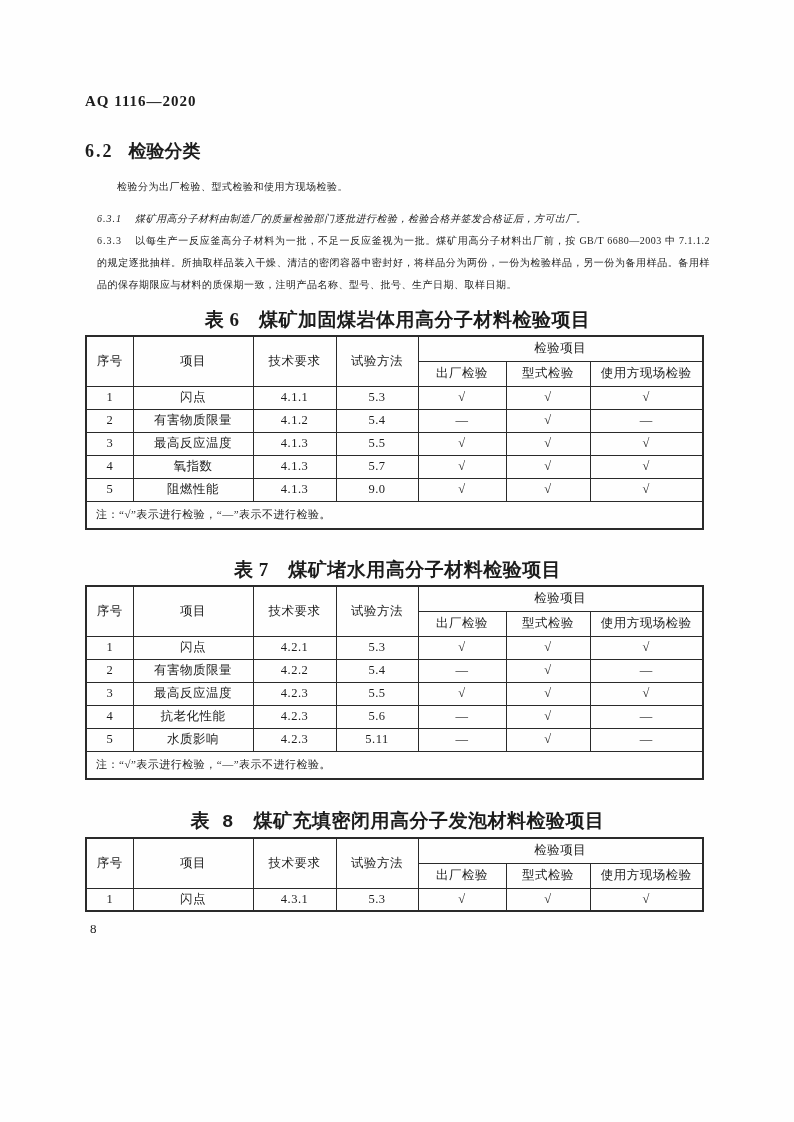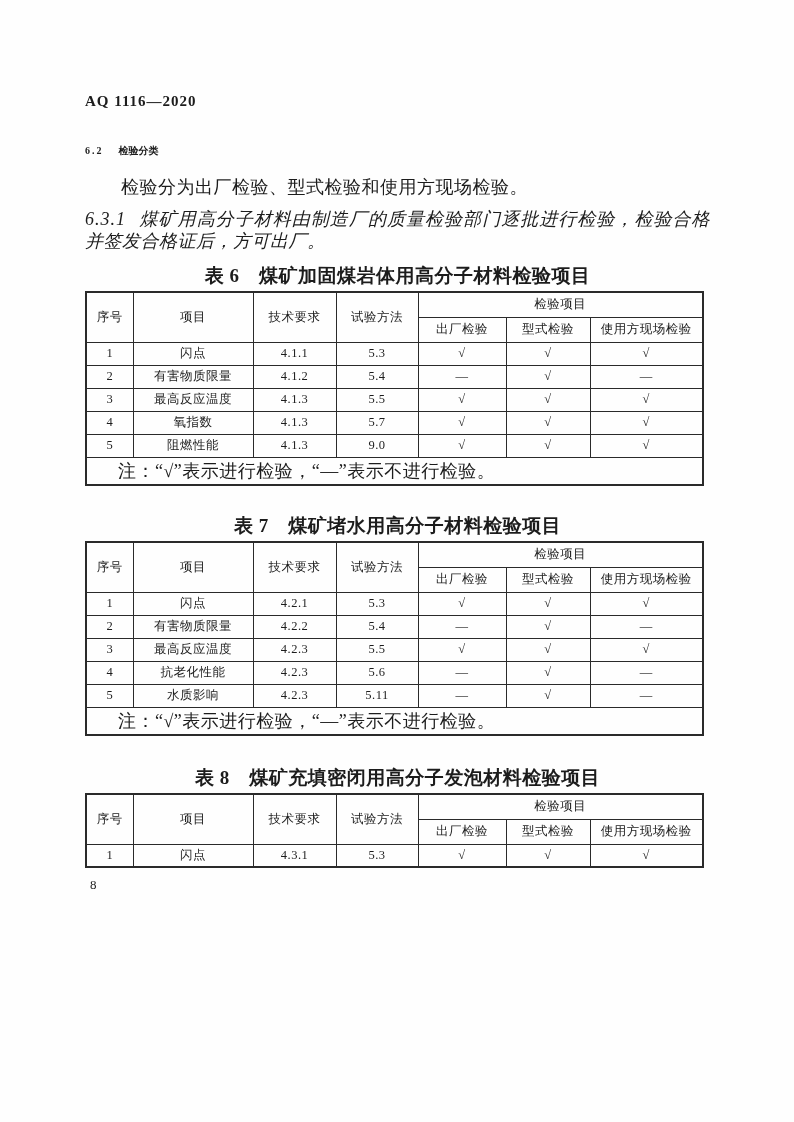--- a/index.html
+++ b/index.html
@@ -14,50 +14,50 @@
     padding: 92px 84px 0 85px;
     overflow: hidden;
   }
   .doc-header {
     font-size: 15px;
     font-weight: bold;
     letter-spacing: 1px;
     line-height: 18px;
   }
   .sec-heading {
-    font-size: 10px;
+    font-size: 18px;
     font-weight: bold;
     line-height: 20px;
     margin: 0;
   }
   .sec-heading .sec-num { display: inline-block; margin-right: 15px; letter-spacing: 2px; }
   .h-62 { margin-top: 31px; }
   .h-63 { margin-top: 13px; }
   .body-par {
-    font-size: 18px;
+    font-size: 10px;
     line-height: 22px;
-    margin: 15px 0 0 0;
+    margin: 15px 0 0 12px;
     text-align: justify;
     letter-spacing: 0.5px;
   }
   .indent2 { text-indent: 2em; }
   .clause { margin-top: 0; margin-bottom: 0; }
   .clause-first { margin-top: 10px; font-style: italic; }
   .clause-num { display: inline-block; margin-right: 13px; letter-spacing: 1px; }
   .table-title {
     font-size: 19px;
     font-weight: bold;
     text-align: center;
     margin: 0;
     line-height: 18px;
     letter-spacing: 0.5px;
   }
   .tt-6 { margin-top: 15px; }
   .tt-7 { margin-top: 31px; }
-  .tt-8 { margin-top: 33px; }
+  .tt-8 { margin-top: 33px; font-family: Liberation Mono, monospace; }
   .std-table {
     border-collapse: collapse;
     table-layout: fixed;
     width: 617px;
     margin-top: 6px;
     border: 2px solid #2a2a2a;
     font-size: 12.5px;
     letter-spacing: 0.5px;
   }
   .std-table th, .std-table td {
@@ -67,22 +67,22 @@
     font-weight: normal;
     padding: 0 2px;
     overflow: hidden;
     white-space: nowrap;
   }
   .std-table thead tr { height: 25px; }
   .std-table tbody tr { height: 23px; }
   .std-table tr.note-row { height: 28px; }
   .std-table td.note-cell {
     text-align: left;
-    padding-left: 31px;
-    font-size: 18px;
+    padding-left: 9px;
+    font-size: 11px;
     white-space: normal;
   }
   .std-table col.c0 { width: 47px; }
   .std-table col.c1 { width: 120px; }
   .std-table col.c2 { width: 83px; }
   .std-table col.c3 { width: 82px; }
   .std-table col.c4 { width: 88px; }
   .std-table col.c5 { width: 84px; }
   .std-table col.c6 { width: 113px; }
   .page-number {
@@ -99,20 +99,21 @@
   <div class="doc-header">AQ 1116—2020</div>
 
   <h2 class="sec-heading h-62"><span class="sec-num">6.2</span><span>检验分类</span></h2>
 
   <p class="body-par indent2">检验分为出厂检验、型式检验和使用方现场检验。</p>
 
 
   <p class="body-par clause clause-first"><span class="clause-num">6.3.1</span><span>煤矿用高分子材料由制造厂的质量检验部门逐批进行检验，检验合格并签发合格证后，方可出厂。</span></p>
 
 
+  <p class="body-par clause"><span class="clause-num">6.3.3</span><span>以每生产一反应釜高分子材料为一批，不足一反应釜视为一批。煤矿用高分子材料出厂前，按 GB/T 6680—2003 中 7.1.1.2 的规定逐批抽样。所抽取样品装入干燥、清洁的密闭容器中密封好，将样品分为两份，一份为检验样品，另一份为备用样品。备用样品的保存期限应与材料的质保期一致，注明产品名称、型号、批号、生产日期、取样日期。</span></p>
 
 
   <h3 class="table-title tt-6">表 6　煤矿加固煤岩体用高分子材料检验项目</h3>
   <table class="std-table">
       <colgroup>
         <col class="c0">
         <col class="c1">
         <col class="c2">
         <col class="c3">
         <col class="c4">

